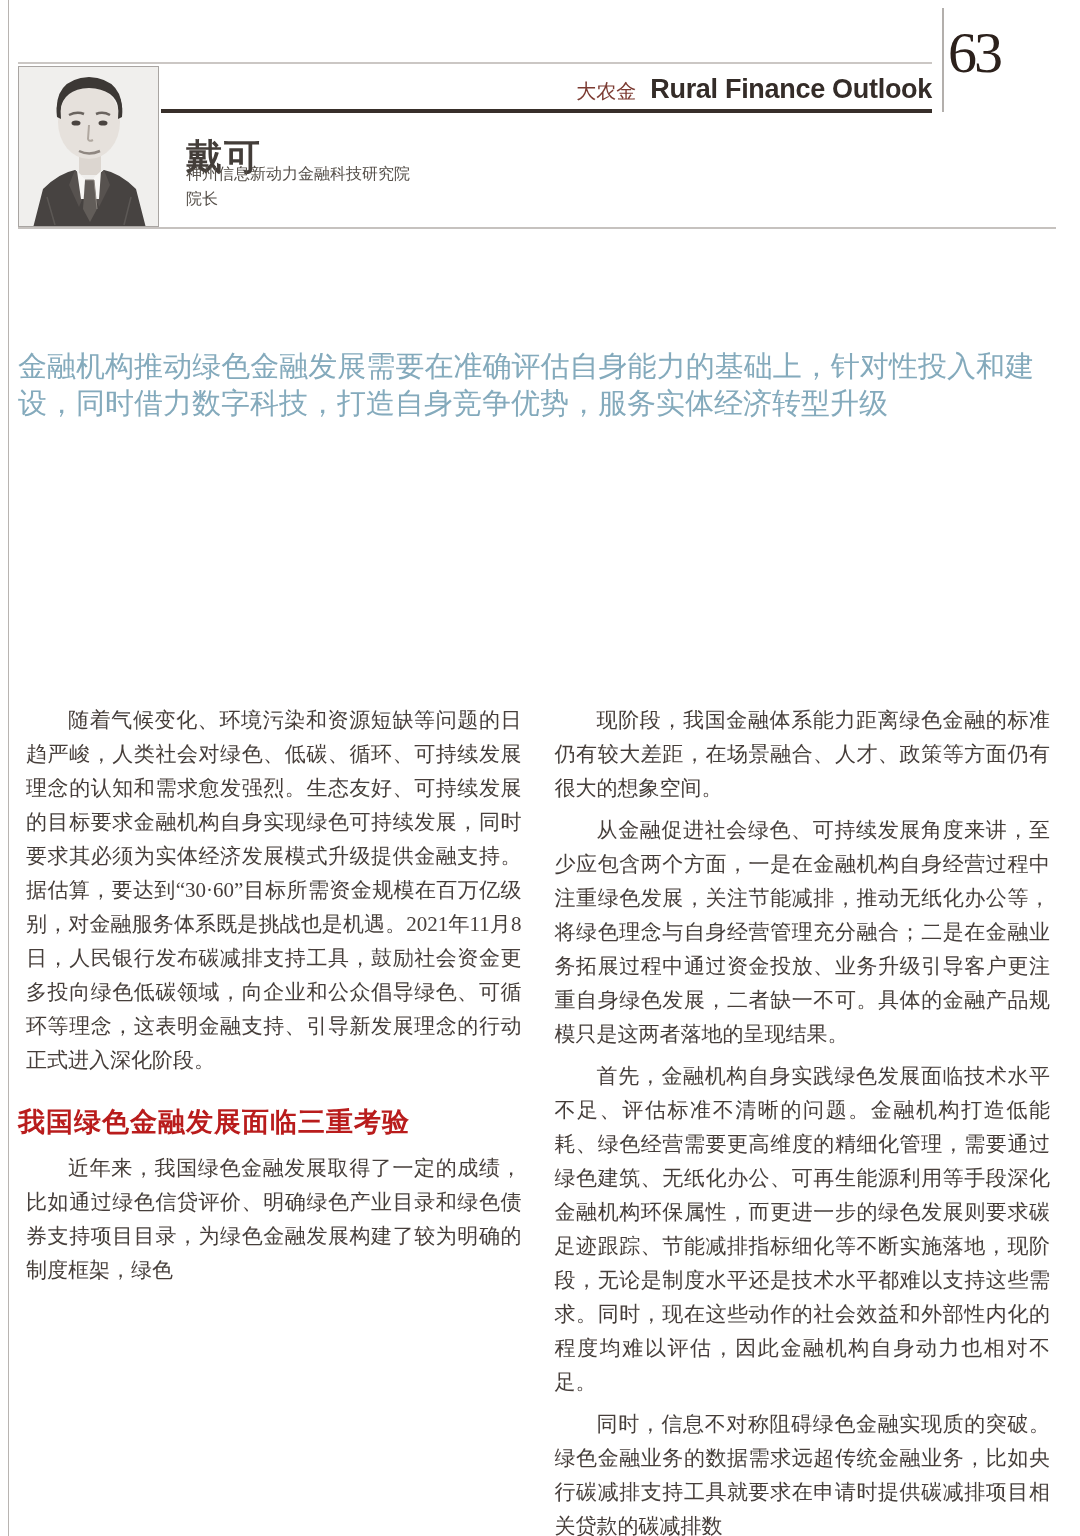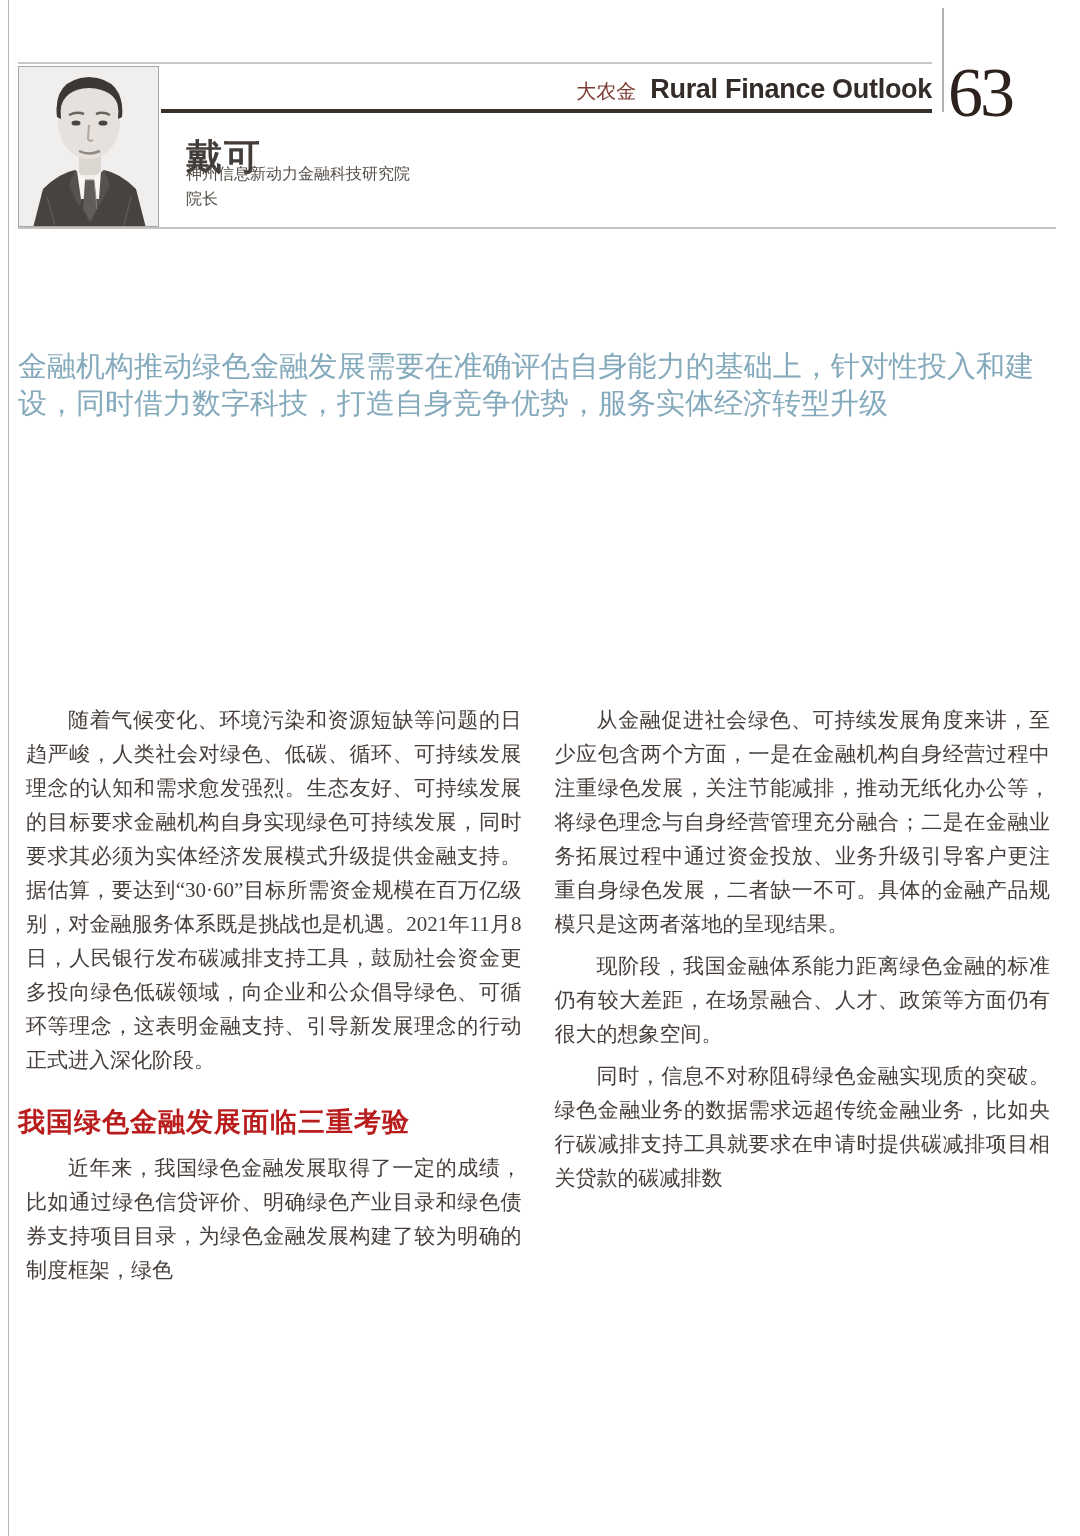--- a/index.html
+++ b/index.html
@@ -19,22 +19,22 @@
   .photo-frame { position:absolute; left:18px; top:66px; width:141px; height:161px;
                  border:1px solid #a9a5a2; background:#f2f1ef; overflow:hidden; }
   .photo-frame svg { display:block; }
 
   .masthead { position:absolute; top:70px; left:400px; width:532px; text-align:right;
               white-space:nowrap; line-height:38px; }
   .m-cn { font-size:20px; color:#7b3a31; margin-right:14px; font-weight:500; }
   .m-en { font-size:27px; color:#342c28; font-weight:700; letter-spacing:-0.3px; }
 
   .page-number { position:absolute; left:948px; top:24px; width:125px; text-align:left;
-                 font-family:"Liberation Serif", serif; font-size:70px; line-height:1;
-                 color:#2c211c; letter-spacing:-3px;margin-top:34px; }
+                 font-family:"Liberation Serif", serif; font-size:58px; line-height:1;
+                 color:#2c211c; letter-spacing:-3px; }
 
   .author-name { position:absolute; left:186px; top:133px; font-size:36px; color:#433d39;
                  font-weight:600; letter-spacing:2px; }
   .author-org  { position:absolute; left:186px; top:164px; font-size:16px; color:#544e48; }
   .author-role { position:absolute; left:186px; top:189px; font-size:16px; color:#544e48; }
 
   
   .article-title { position:absolute; left:16px; top:254px; width:1050px;
                    font-size:57px; font-weight:900; color:#37302c; letter-spacing:1px; }
   .standfirst { position:absolute; left:18px; top:348px; width:1016px;
@@ -109,19 +109,20 @@
 
   <p class="standfirst">金融机构推动绿色金融发展需要在准确评估自身能力的基础上，针对性投入和建设，同时借力数字科技，打造自身竞争优势，服务实体经济转型升级</p>
 
   <main class="columns">
     <div class="col">
       <p class="indent">随着气候变化、环境污染和资源短缺等问题的日趋严峻，人类社会对绿色、低碳、循环、可持续发展理念的认知和需求愈发强烈。生态友好、可持续发展的目标要求金融机构自身实现绿色可持续发展，同时要求其必须为实体经济发展模式升级提供金融支持。据估算，要达到“30·60”目标所需资金规模在百万亿级别，对金融服务体系既是挑战也是机遇。2021年11月8日，人民银行发布碳减排支持工具，鼓励社会资金更多投向绿色低碳领域，向企业和公众倡导绿色、可循环等理念，这表明金融支持、引导新发展理念的行动正式进入深化阶段。</p>
       <h2 class="section-heading">我国绿色金融发展面临三重考验</h2>
       <p class="indent">近年来，我国绿色金融发展取得了一定的成绩，比如通过绿色信贷评价、明确绿色产业目录和绿色债券支持项目目录，为绿色金融发展构建了较为明确的制度框架，绿色</p>
     </div>
     <div class="col">
+      <p class="indent">现阶段，我国金融体系能力距离绿色金融的标准仍有较大差距，在场景融合、人才、政策等方面仍有很大的想象空间。</p>
       <p class="indent">从金融促进社会绿色、可持续发展角度来讲，至少应包含两个方面，一是在金融机构自身经营过程中注重绿色发展，关注节能减排，推动无纸化办公等，将绿色理念与自身经营管理充分融合；二是在金融业务拓展过程中通过资金投放、业务升级引导客户更注重自身绿色发展，二者缺一不可。具体的金融产品规模只是这两者落地的呈现结果。</p>
-      <p class="indent">现阶段，我国金融体系能力距离绿色金融的标准仍有较大差距，在场景融合、人才、政策等方面仍有很大的想象空间。</p>
+      <p class="indent">首先，金融机构自身实践绿色发展面临技术水平不足、评估标准不清晰的问题。金融机构打造低能耗、绿色经营需要更高维度的精细化管理，需要通过绿色建筑、无纸化办公、可再生能源利用等手段深化金融机构环保属性，而更进一步的绿色发展则要求碳足迹跟踪、节能减排指标细化等不断实施落地，现阶段，无论是制度水平还是技术水平都难以支持这些需求。同时，现在这些动作的社会效益和外部性内化的程度均难以评估，因此金融机构自身动力也相对不足。</p>
       <p class="indent">同时，信息不对称阻碍绿色金融实现质的突破。绿色金融业务的数据需求远超传统金融业务，比如央行碳减排支持工具就要求在申请时提供碳减排项目相关贷款的碳减排数</p>
     </div>
   </main>
 
 </div>
 
 </body></html>

